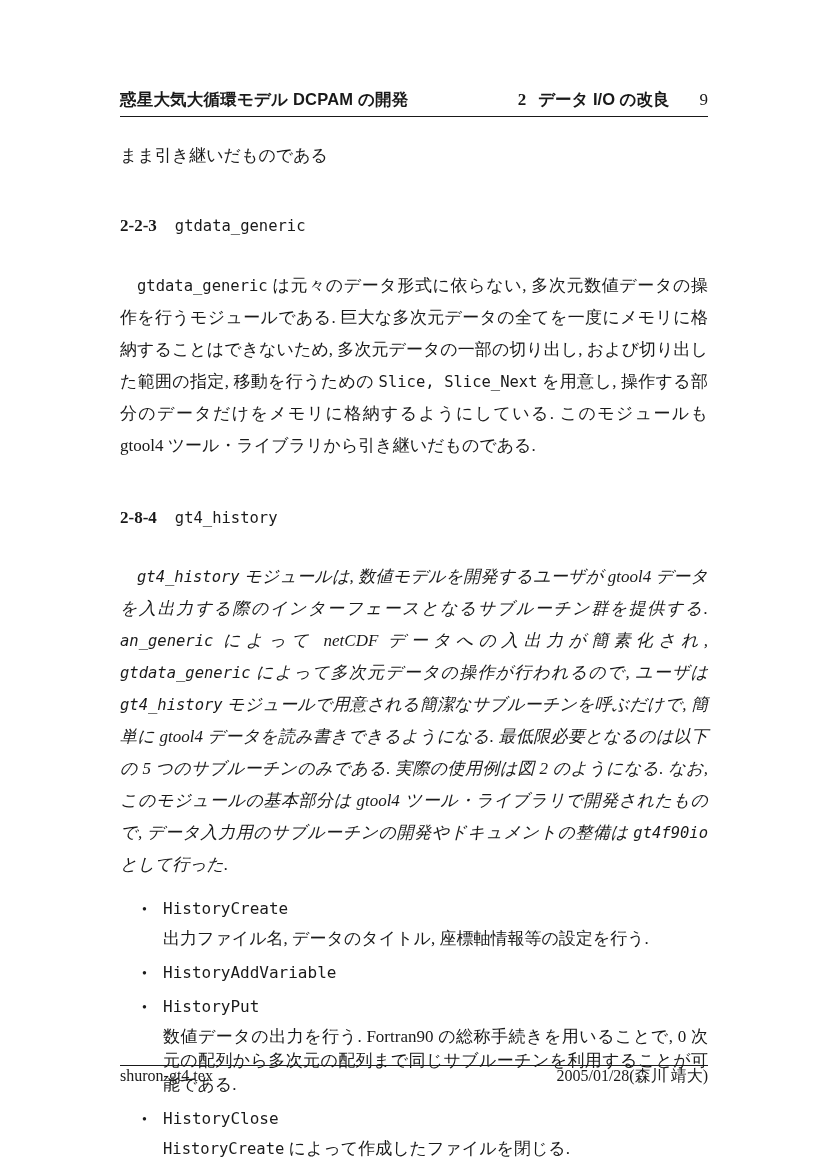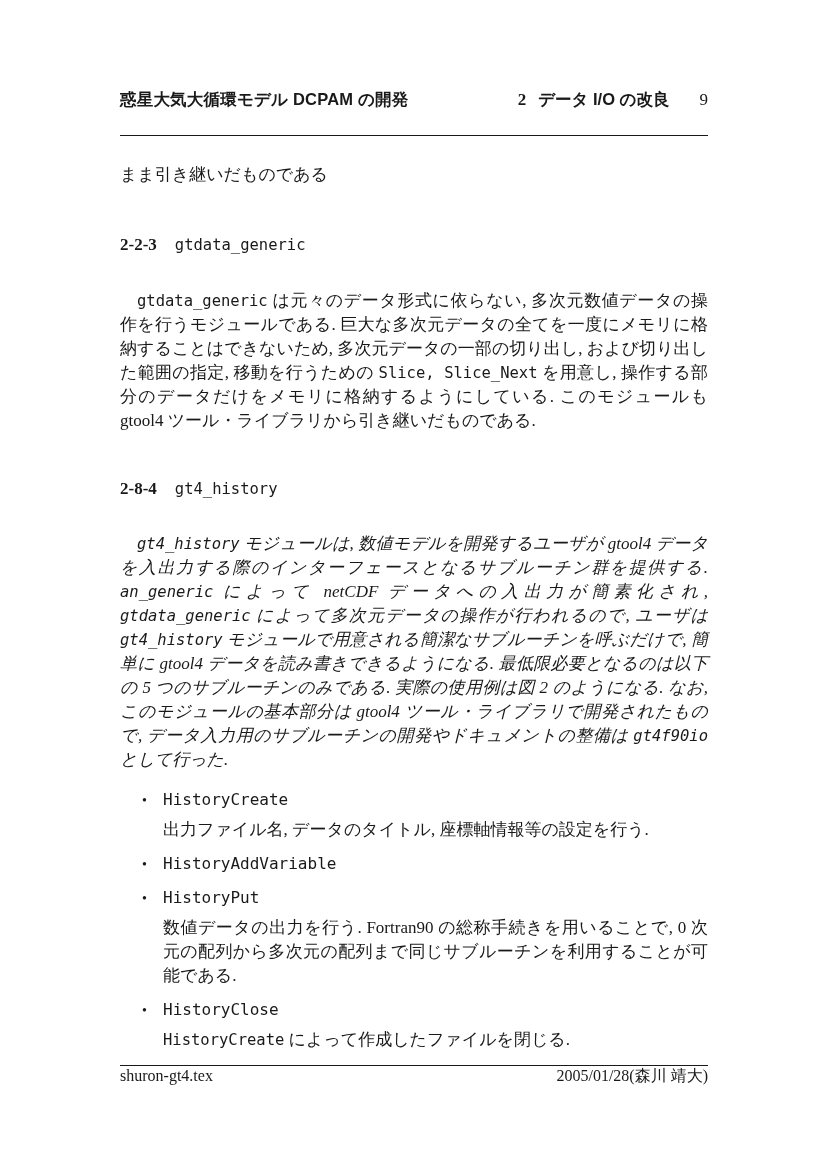--- a/index.html
+++ b/index.html
@@ -13,21 +13,21 @@
     overflow:hidden;
   }
   .content {
     position:absolute;
     left:120px; top:0;
     width:588px;
   }
   
   .running-header {
     margin-top:89px;
-    padding-bottom:24px;
+    padding-bottom:5px;
     border-bottom:1.5px solid #191919;
     display:flex;
     justify-content:space-between;
     align-items:baseline;
     white-space:nowrap;
   }
   .h-doc-title {
     font-family:"Liberation Sans","DejaVu Sans",sans-serif;
     font-weight:700;
     font-size:16.5px;
@@ -50,21 +50,21 @@
   
   .carry-line { margin:27px 0 0 0; line-height:24px; }
   .sec-heading { margin:47px 0 0 0; font-size:17px; line-height:22px; }
   .sec-heading .hnum { font-weight:700; }
   .sec-heading .hcode {
     font-family:"DejaVu Sans Mono","Liberation Mono",monospace;
     font-weight:400; font-size:15.5px; margin-left:18px;
   }
   .para {
     margin:33px 0 0 0;
-    line-height:24px;
+    line-height:32px;
     text-align:justify;
     text-indent:17px;
   }
   .para.second { margin-top:32px;font-style:italic; }
   .code {
     font-family:"DejaVu Sans Mono","Liberation Mono",monospace;
     font-size:15.5px;
   }
   
   .sub-list { margin:16px 0 0 0; padding:0; list-style:none; }

